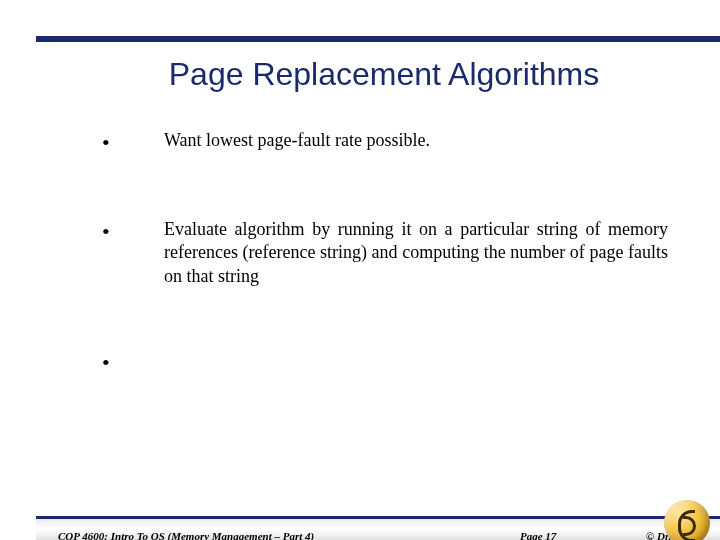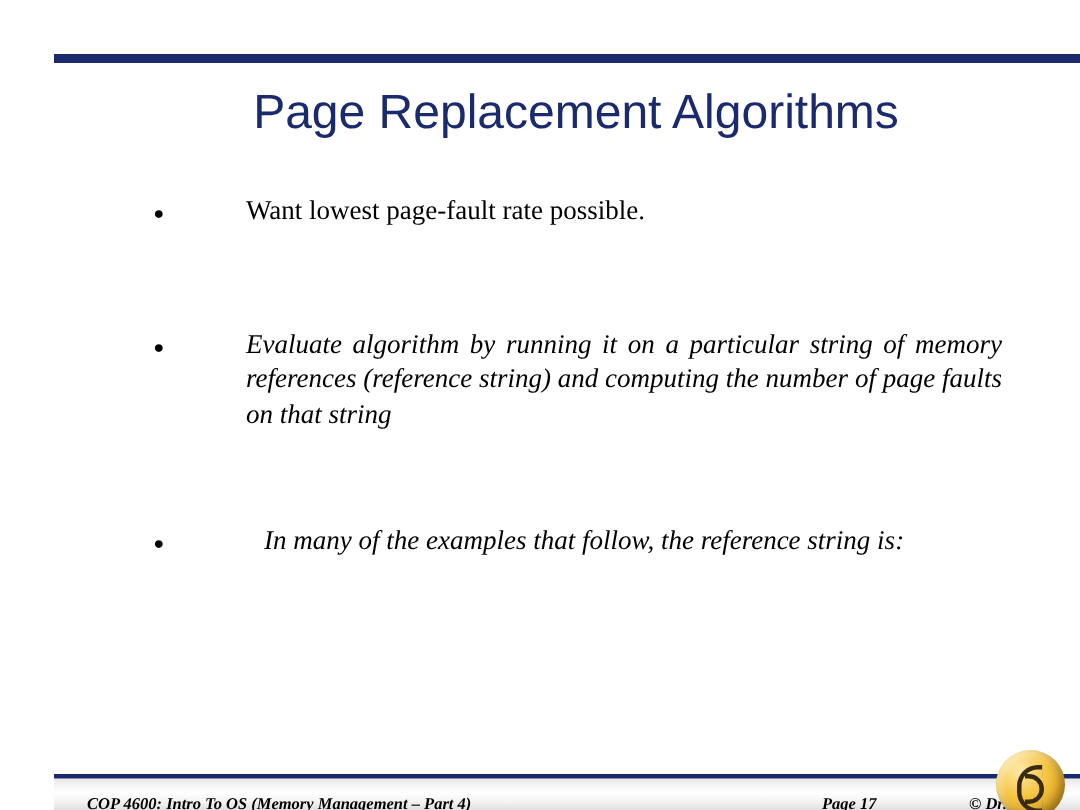--- a/index.html
+++ b/index.html
@@ -35,21 +35,21 @@
   .bullet-mark {
     font-size: 22px;
     width: 38px;
     flex-shrink: 0;
     line-height: 1.3;
   }
   .bullet-text {
     font-size: 18px;
     line-height: 1.32;
   }
-  .justify { text-align: justify; font-style: italic; }
+  .justify { text-align: justify; }
   .ref-string {
     font-weight: bold;
     margin-left: 40px;
     margin-top: 4px;
   }
   .footer {
     position: absolute;
     left: 0;
     bottom: 0;
     width: 100%;
@@ -64,21 +64,21 @@
     font-size: 11px;
     color: #000;
   }
   .footer-left {
     flex: 0 0 auto;
     padding-left: 10px;
     white-space: nowrap;
   }
   .footer-page {
     position: absolute;
-    left: 500px;
+    left: 472px;
     text-decoration: underline;
   }
   .footer-right {
     position: absolute;
     left: 598px;
     text-align: center;
   }
   .logo {
     position: absolute;
     right: 22px;
@@ -131,21 +131,20 @@
   </div>
 
   <div class="bullet-row">
     <div class="bullet-mark">•</div>
     <div class="bullet-text justify">Evaluate algorithm by running it on a particular string of memory references (reference string) and computing the number of page faults on that string</div>
   </div>
 
   <div class="bullet-row" style="margin-bottom:0;">
     <div class="bullet-mark">•</div>
     <div class="bullet-text justify">
-      <span>In many of the examples that follow, the reference string is:</span>
     </div>
   </div>
 
 </div>
 
 <div class="footer">
   <span class="footer-left">COP 4600: Intro To OS  (Memory Management – Part 4)</span>
   <span class="footer-page">Page 17</span>
   <span class="footer-right">© Dr.</span>
 </div>

